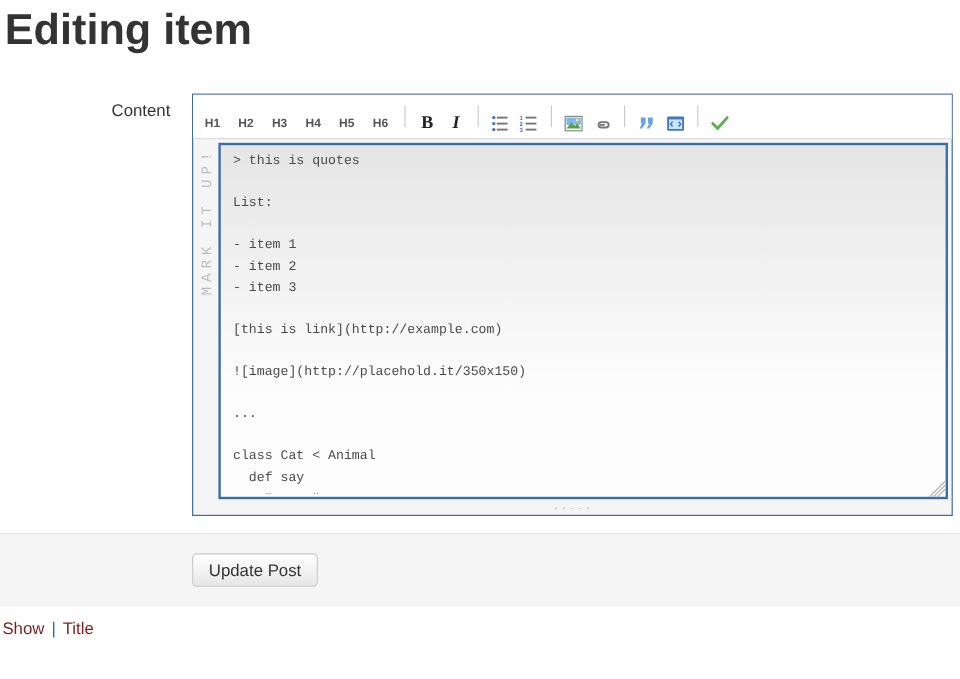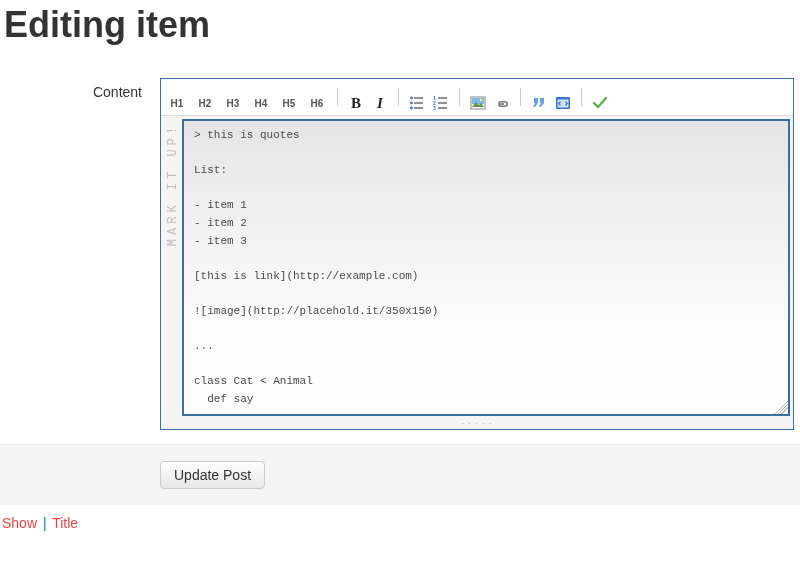--- a/index.html
+++ b/index.html
@@ -147,21 +147,21 @@
     color: #333;
     font-size: 14px;
     cursor: pointer;
     text-align: right;
   }
 
   .bottom-links {
     padding: 10px 2px;
     font-size: 14px;
   }
-  .bottom-links a { color: #ef4444; text-decoration: none; }
+  .bottom-links a { color: #7f1d1d; text-decoration: none; }
   .bottom-links .pipe { color: #0077cc; margin: 0 2px; }
 </style>
 </head>
 <body>
 
 <h1>Editing item</h1>
 
 <div class="form-row">
 </div>
 

